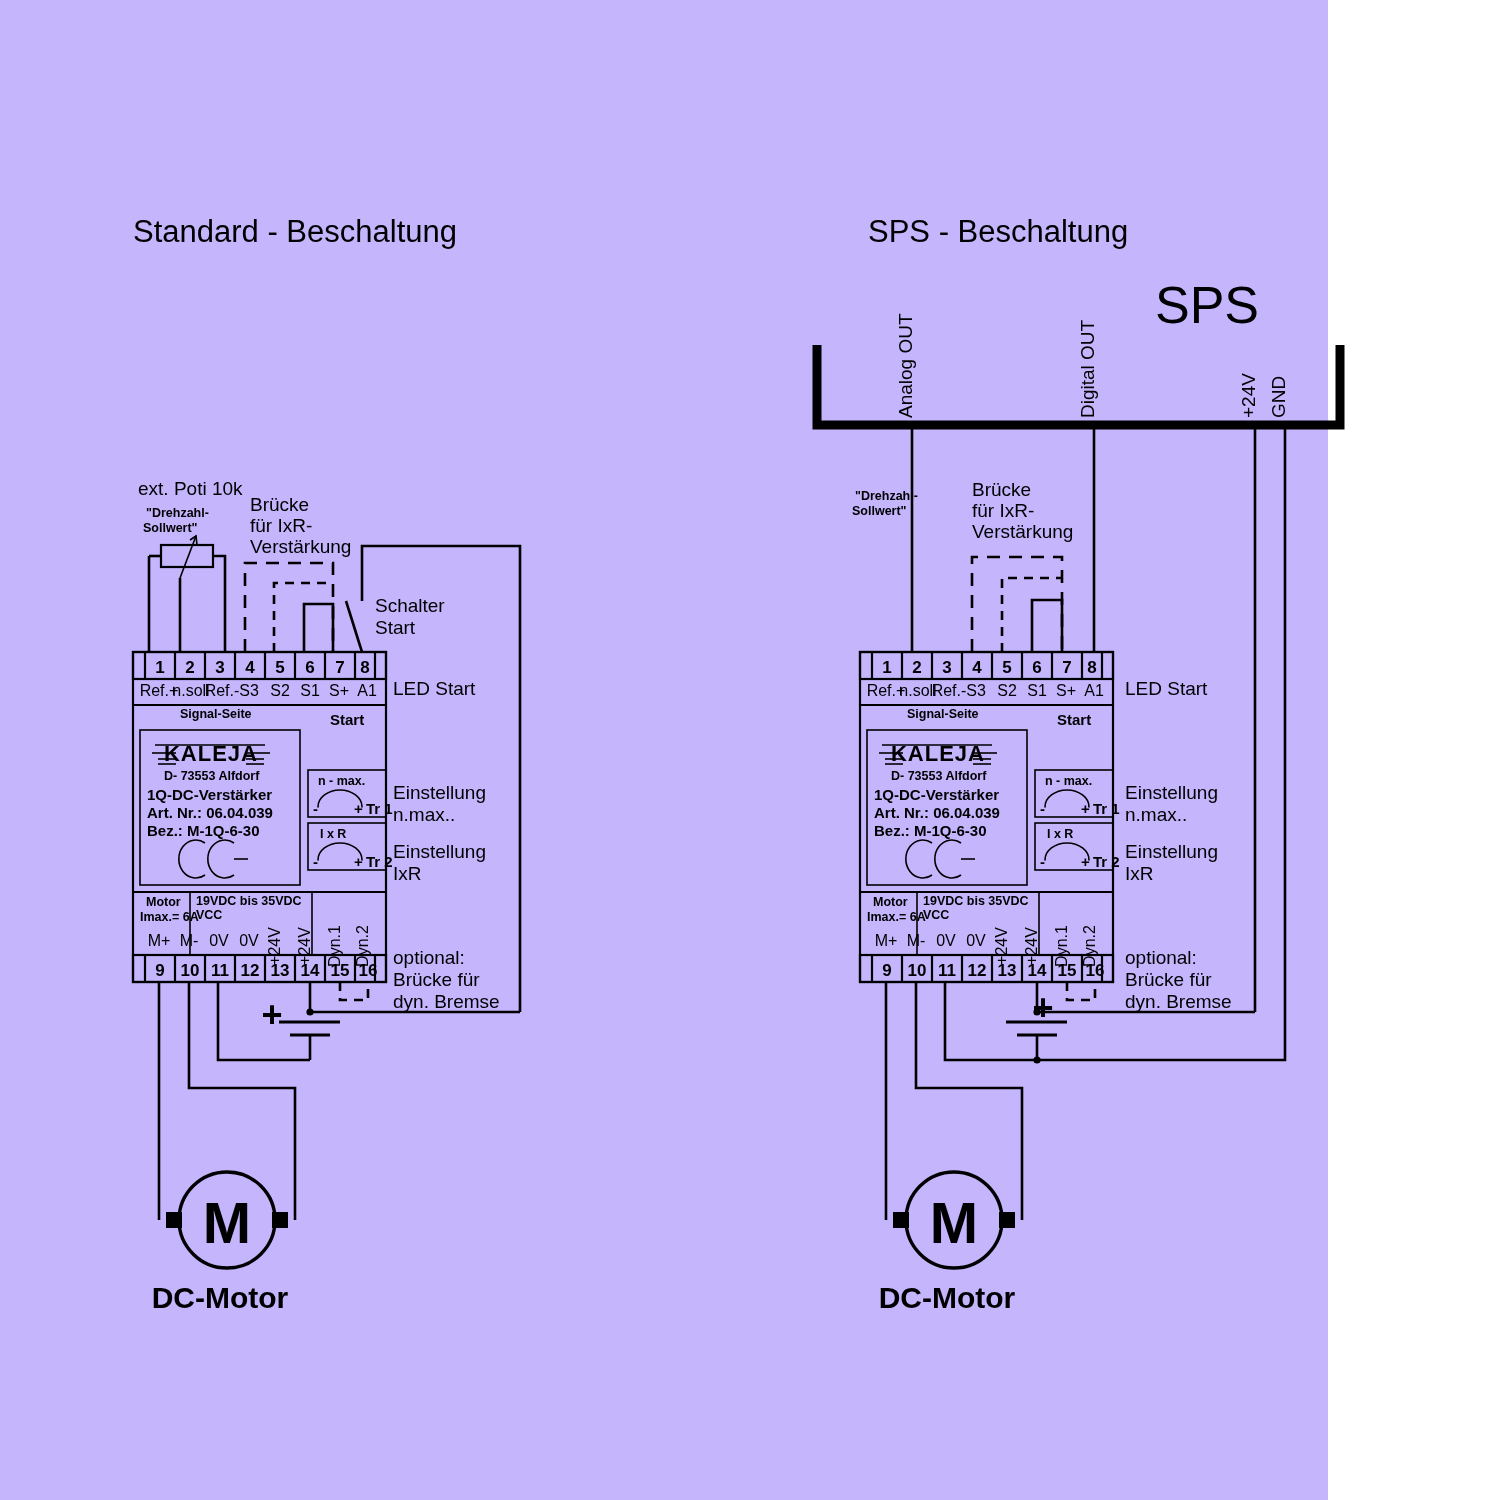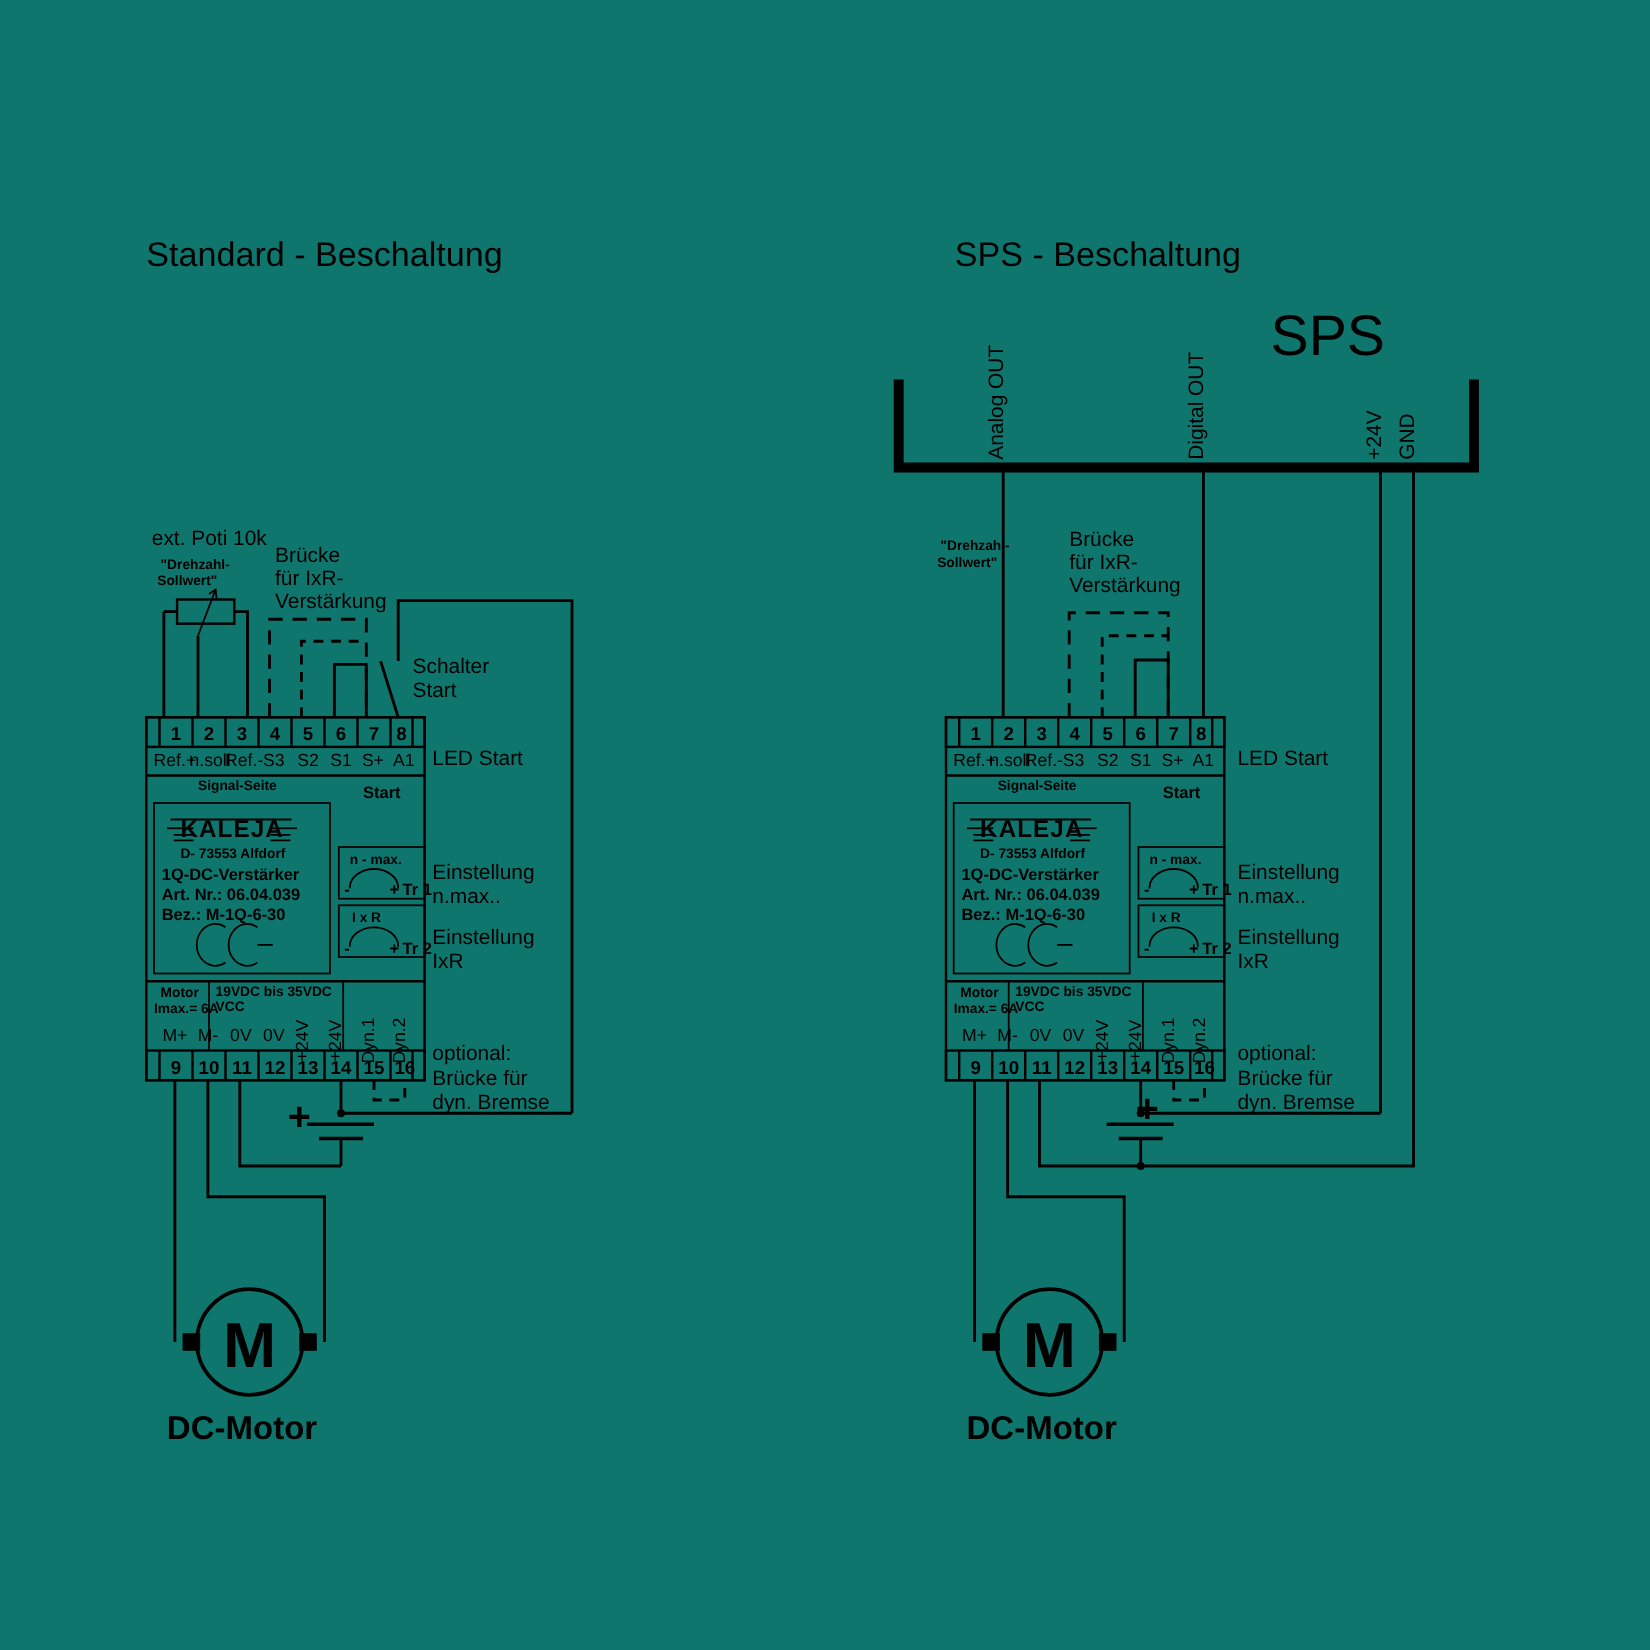--- a/index.html
+++ b/index.html
@@ -1,18 +1,18 @@
 <!DOCTYPE html>
 <html><head>
 <meta charset="utf-8">
 <style>
   html,body{margin:0;padding:0;background:#fff;}
   body{width:1500px;height:1500px;overflow:hidden;
        font-family:"Liberation Sans","DejaVu Sans",sans-serif;}
-  #stage{position:relative;width:1500px;height:1500px;background:#0f766e;}
+  #stage{position:relative;width:1328px;height:1500px;background:#c4b5fd;}
   svg{position:absolute;left:0;top:0;width:1500px;height:1500px;}
   text{font-family:"Liberation Sans","DejaVu Sans",sans-serif;fill:#000;}
   .ttl{font-size:31px;}
   .sps{font-size:52px;}
   .lbl{font-size:19px;}
   .sm{font-size:15px;font-weight:bold;}
   .xs{font-size:12.5px;font-weight:bold;}
   .term{font-size:17px;font-weight:bold;text-anchor:middle;}
   .tsig{font-size:16px;text-anchor:middle;}
   .kal{font-size:22px;font-weight:bold;letter-spacing:1px;text-anchor:middle;}

